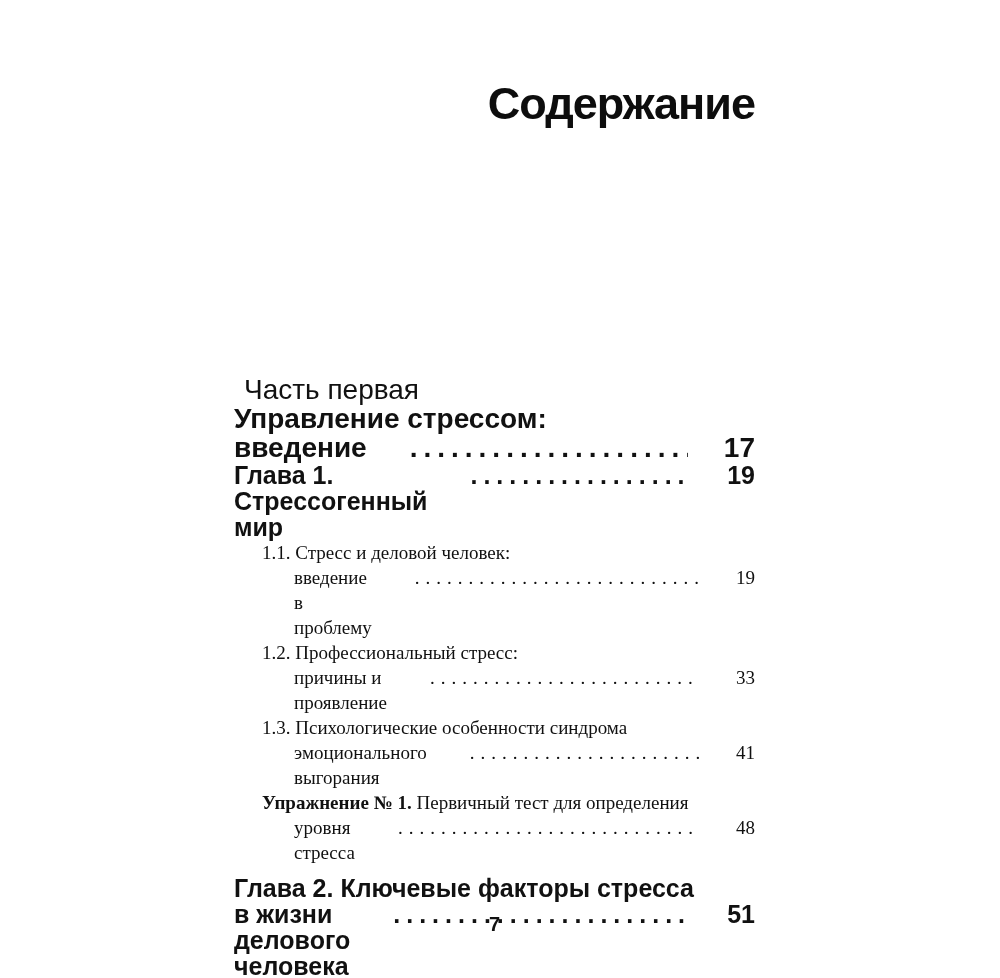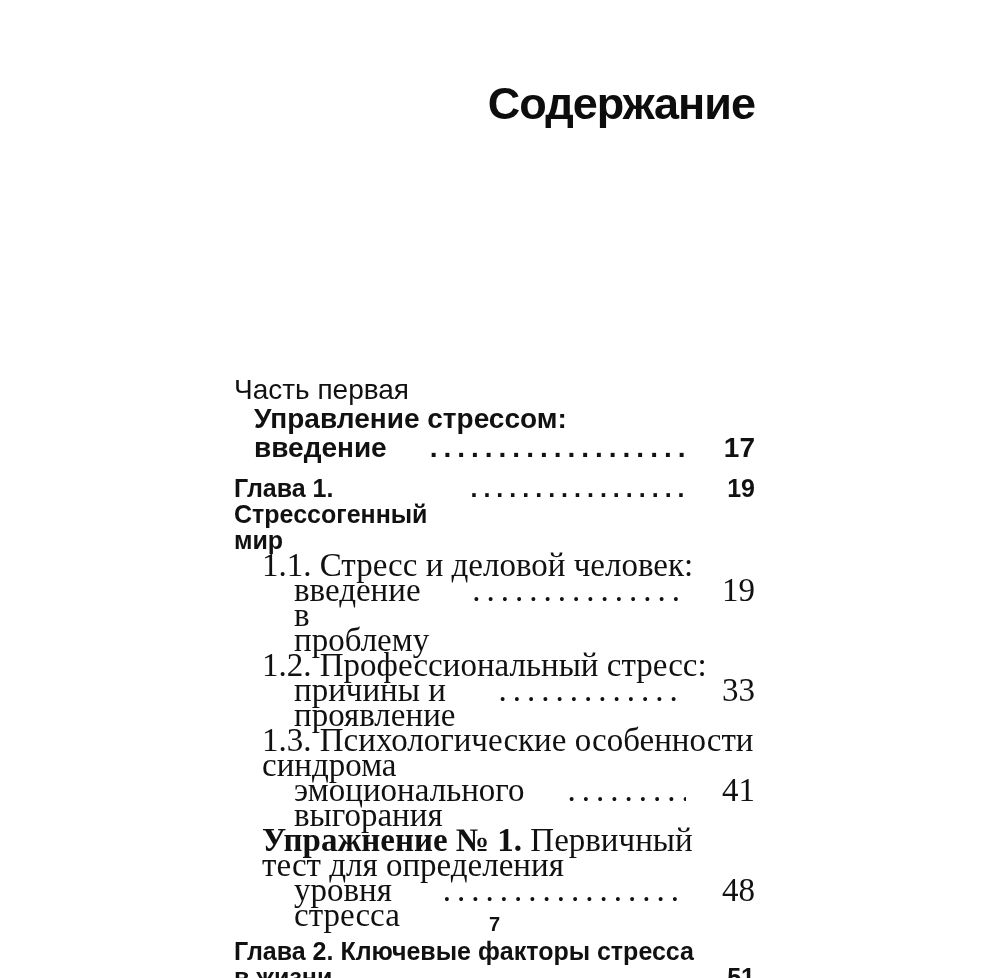--- a/index.html
+++ b/index.html
@@ -40,36 +40,36 @@
     min-width: 0;
   }
   .num { flex: 0 0 auto; text-align: right; }
 
   .part {
     margin-top: 245px;
     font-family: "Liberation Sans", sans-serif;
     font-size: 28px;
     line-height: 29px;
   }
-  .part-label { font-weight: 400; }
-  .part-title { font-weight: 700; margin-left: 20px; }
+  .part-label { font-weight: 400; margin-left: 10px; }
+  .part-title { font-weight: 700; }
 
   .chapter {
     font-family: "Liberation Sans", sans-serif;
     font-weight: 700;
     font-size: 25px;
     line-height: 26px;
   }
-  .chapter-1 { margin-top: 13px; }
+  .chapter-1 { }
   .chapter-2 { margin-top: 10px; }
 
   .entry {
     font-family: "Liberation Serif", serif;
     font-weight: 400;
-    font-size: 33px;
+    font-size: 19px;
     line-height: 25px;
   }
   .ind1 { padding-left: 28px; }
   .ind2 { padding-left: 60px; }
   .bold-prefix { font-weight: 700; }
 
   .footer {
     position: absolute;
     top: 912px;
     left: 234px;

